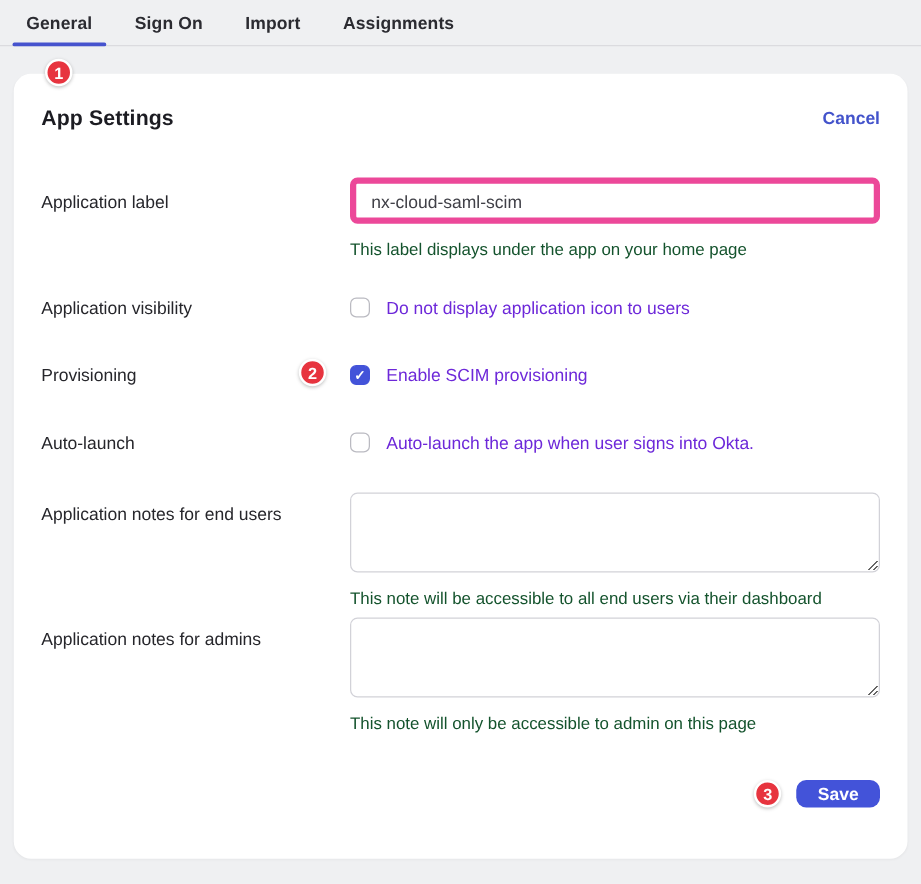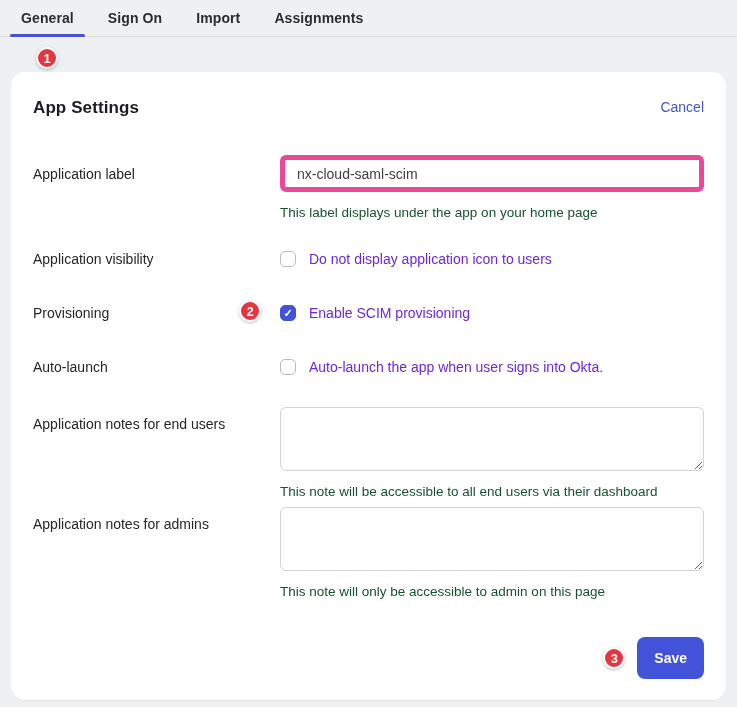--- a/index.html
+++ b/index.html
@@ -58,21 +58,21 @@
     box-shadow: 0 1px 3px rgba(0,0,0,0.25);
     flex: 0 0 auto;
   }
   .badge-1 { position: absolute; left: 36px; top: 47px; z-index: 5; }
   .badge-2 { position: absolute; left: 206px; top: -3px; }
   .badge-3 { margin-right: 12px; }
 
   
   .card {
     position: absolute;
-    left: 11px; top: 72px;
+    left: 11px; top: 59px;
     width: 715px; height: 628px;
     background: #ffffff;
     border-radius: 14px;
     padding: 26px 22px 10px 22px;
     box-shadow: 0 1px 2px rgba(0,0,0,0.04);
   }
   .card-header {
     display: flex;
     justify-content: space-between;
     align-items: flex-start;
@@ -80,21 +80,21 @@
   }
   .card-title {
     font-size: 17px;
     font-weight: 700;
     color: #1c1c22;
     line-height: 20px;
     letter-spacing: 0.1px;
   }
   .cancel-link {
     font-size: 14px;
-    font-weight: 400;
+    font-weight: 700;
     color: #4353cb;
     line-height: 18px;
     cursor: pointer;
   }
 
   
   .row { display: flex; position: relative; }
   .row-label {
     flex: 0 0 247px;
     font-size: 14px;
@@ -182,21 +182,21 @@
     display: flex;
     justify-content: flex-end;
     align-items: center;
     margin-top: 37px;
   }
   .save-btn {
     background: #4353d9;
     color: #ffffff;
     border: none;
     border-radius: 8px;
-    height: 42px;
+    height: 22px;
     padding: 0 17px;
     font-size: 14px;
     font-weight: 700;
     font-family: inherit;
     cursor: pointer;
   }
 </style>
 </head>
 <body>
 

